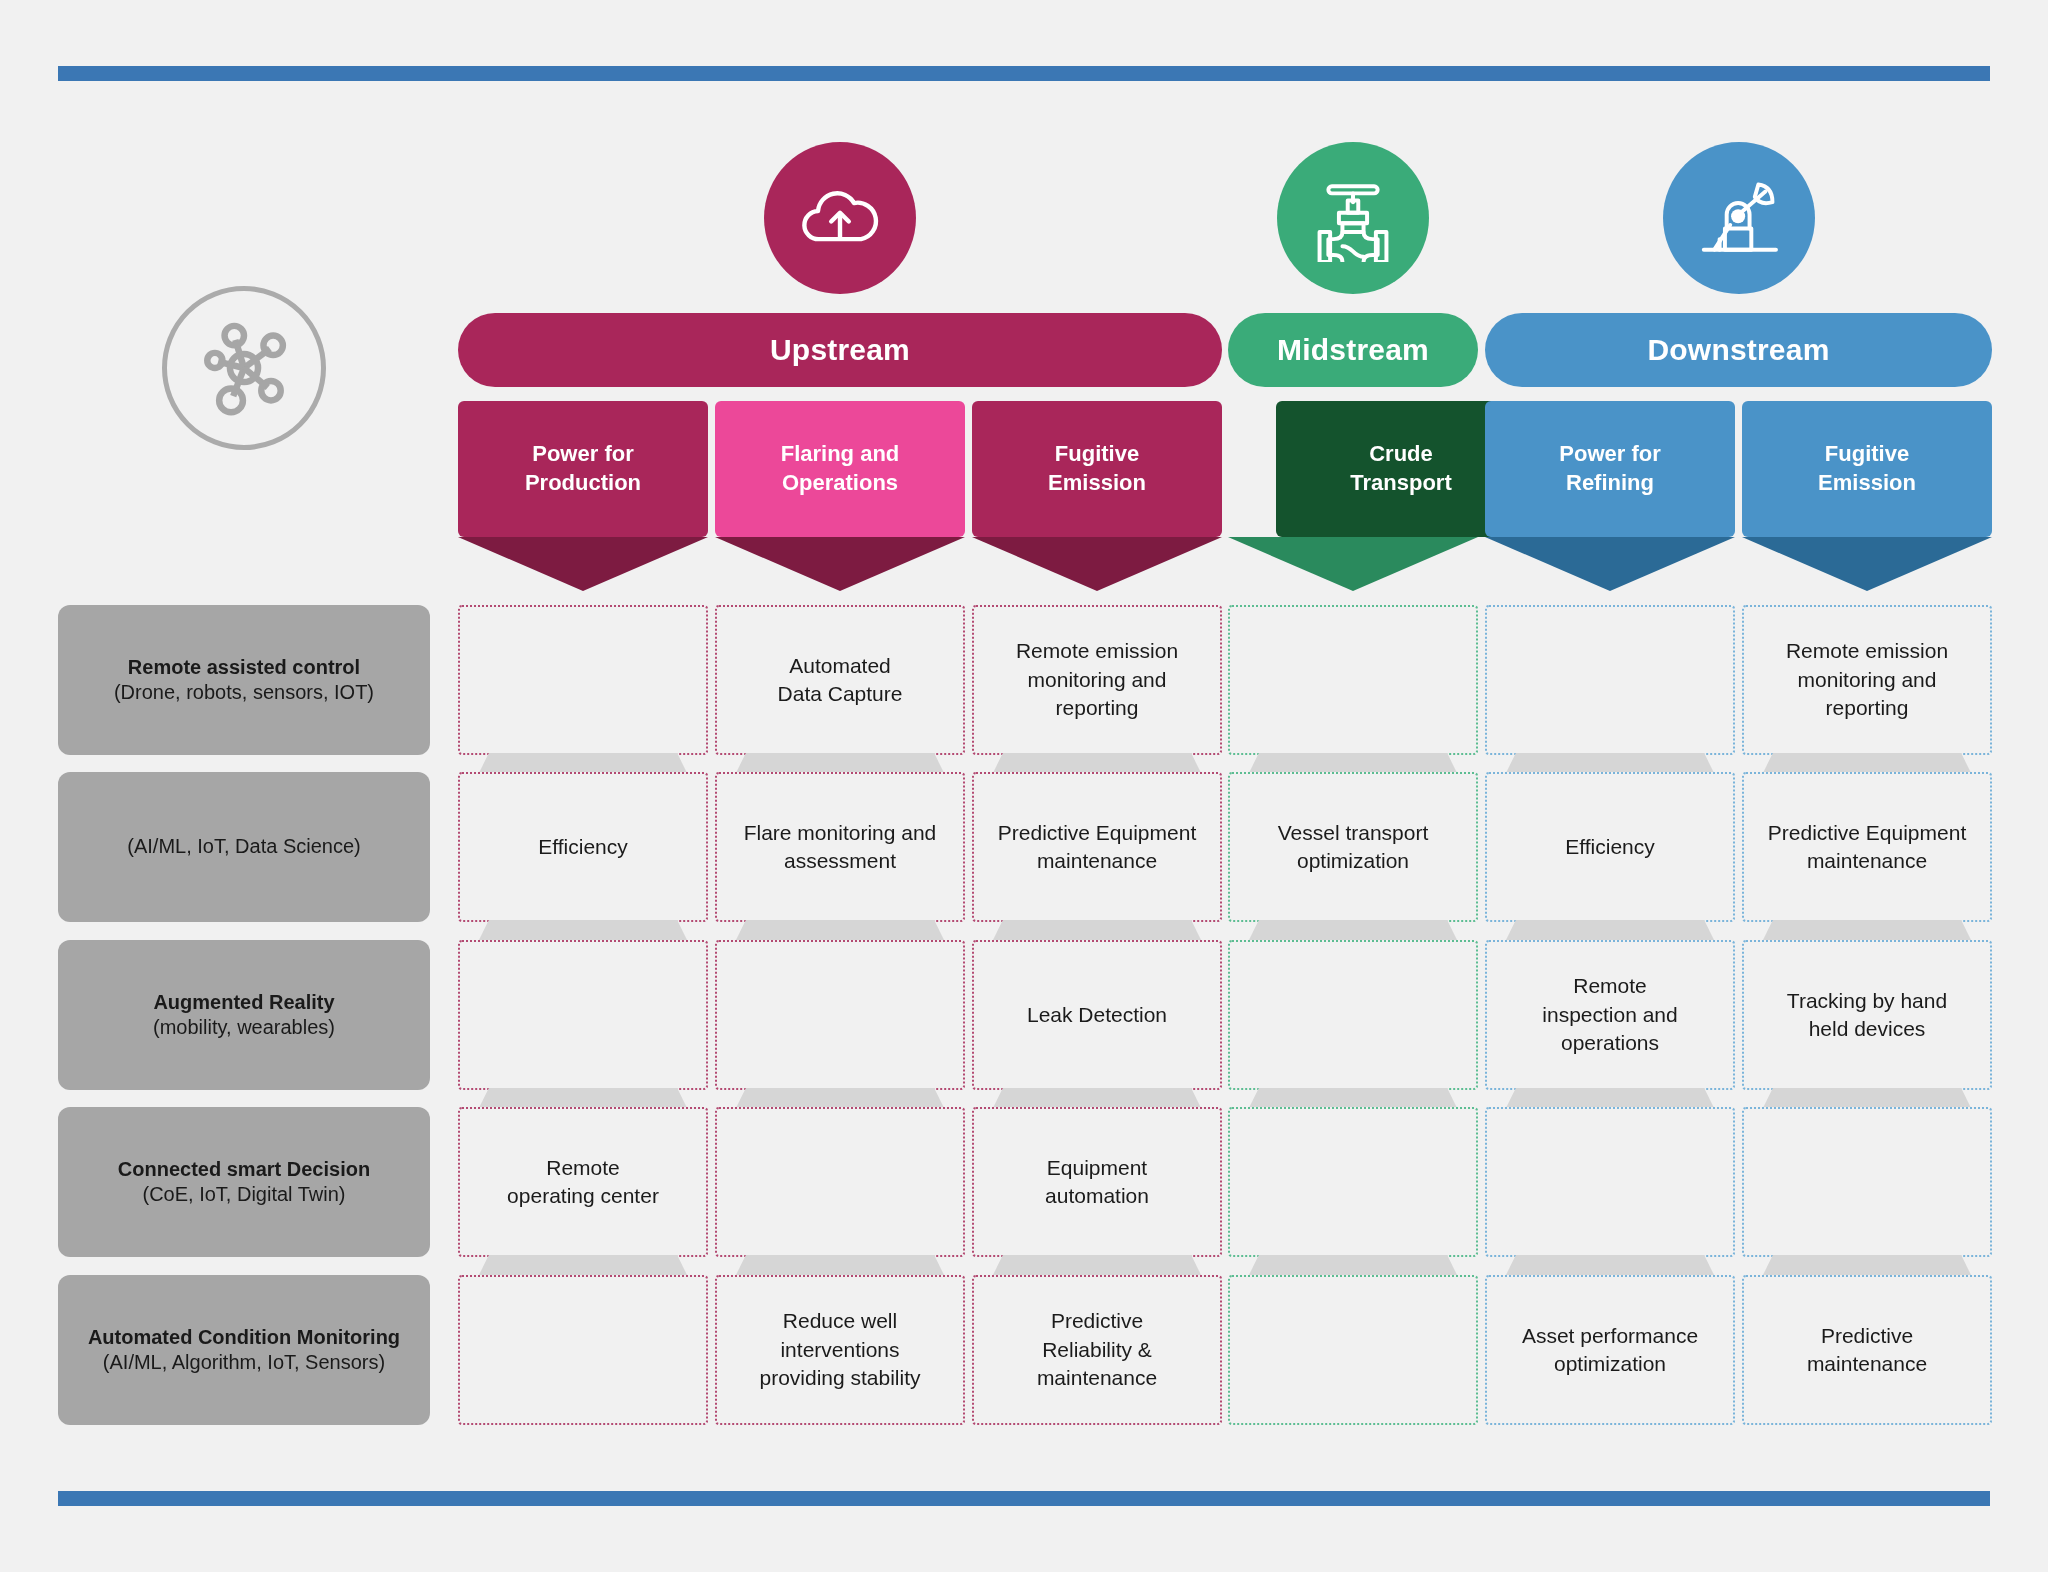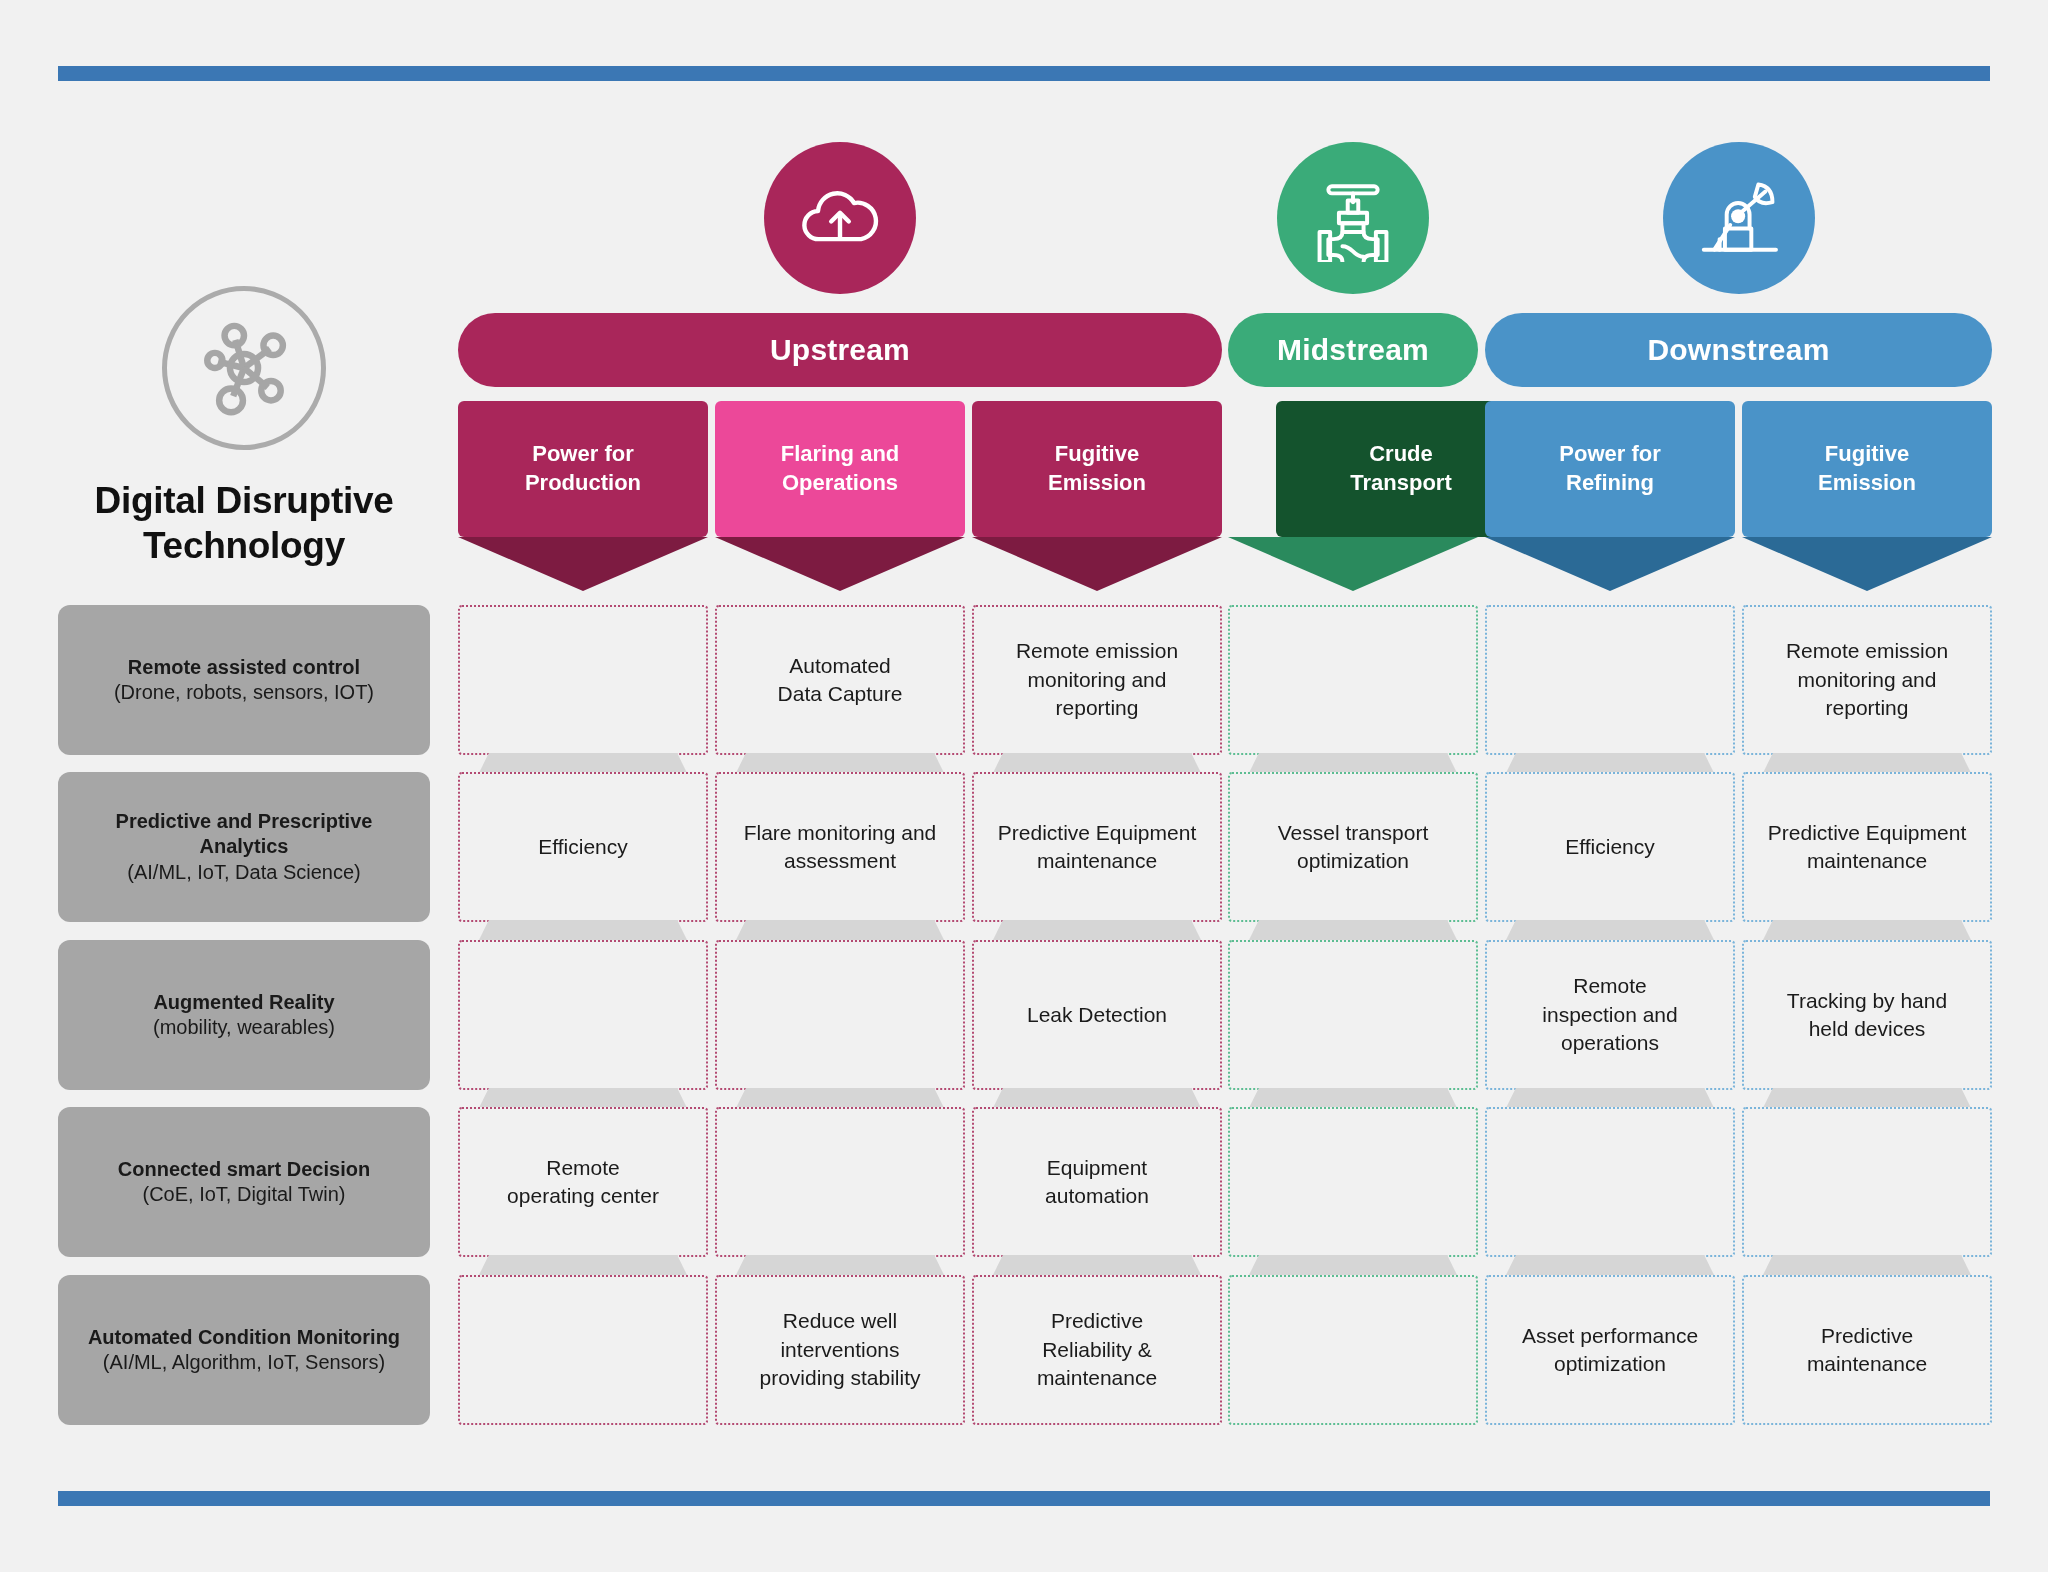--- a/index.html
+++ b/index.html
@@ -165,36 +165,31 @@
         <line x1="50" y1="50" x2="40" y2="76"></line>
         <line x1="50" y1="50" x2="72" y2="68"></line>
         <circle cx="50" cy="50" r="13"></circle>
         <circle cx="41" cy="20" r="9"></circle>
         <circle cx="77" cy="29" r="9"></circle>
         <circle cx="23" cy="43" r="7"></circle>
         <circle cx="38" cy="80" r="11"></circle>
         <circle cx="75" cy="71" r="9"></circle>
       </svg>
     </div>
-    <h1>
-      <span>Digital Disruptive</span><br>
-      <span>Technology</span>
-    </h1>
   </div>
 
   <div id="dynamic">
       <div class="row-chip" style="top: 605px; height: 150px;">
         <div>
           <div class="rc-title">Remote assisted control</div>
           <div class="rc-sub">(Drone, robots, sensors, IOT)</div>
         </div>
       </div>
       <div class="row-chip" style="top: 772px; height: 150px;">
         <div>
-          <div class="rc-title">Predictive and Prescriptive Analytics</div>
           <div class="rc-sub">(AI/ML, IoT, Data Science)</div>
         </div>
       </div>
       <div class="row-chip" style="top: 940px; height: 150px;">
         <div>
           <div class="rc-title">Augmented Reality</div>
           <div class="rc-sub">(mobility, wearables)</div>
         </div>
       </div>
       <div class="row-chip" style="top: 1107px; height: 150px;">

